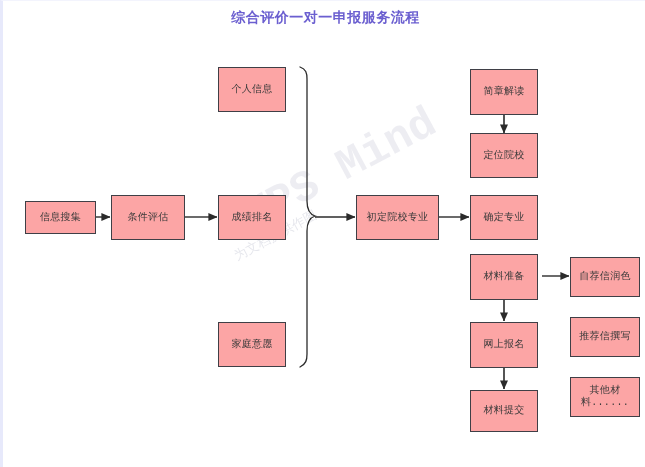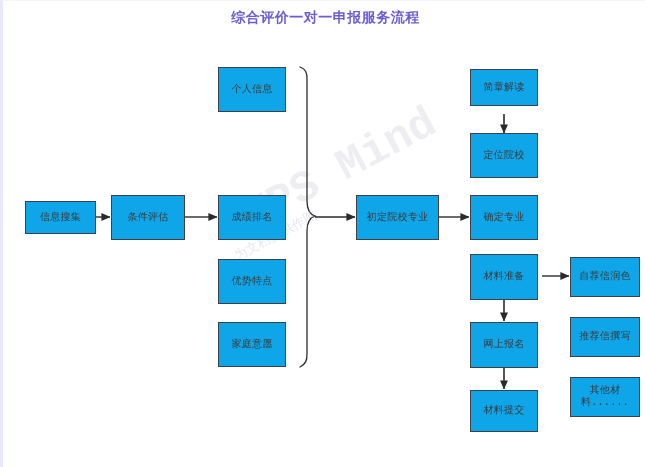--- a/index.html
+++ b/index.html
@@ -30,21 +30,21 @@
     font-size: 14px;
     font-weight: bold;
     color: #6b5fd0;
     letter-spacing: 0.5px;
     user-select: none;
   }
   .node {
     position: absolute;
     box-sizing: border-box;
     border: 1px solid #3f3f46;
-    background: #0ea5e9;
+    background: #fca5a5;
     color: #3a3a3a;
     font-size: 10px;
     display: flex;
     align-items: center;
     justify-content: center;
     text-align: center;
     line-height: 1.2;
     letter-spacing: 0.3px;
     z-index: 3;
   }
@@ -127,27 +127,26 @@
 
   <div class="node thick" style="left:22px; top:200px; width:71px; height:33px;">信息搜集</div>
 
   <div class="node thick" style="left:108px; top:194px; width:74px; height:45px;">条件评估</div>
 
   <div class="node" style="left:215px; top:66px; width:68px; height:45px;">个人信息</div>
 
 
   <div class="node thick" style="left:215px; top:194px; width:68px; height:45px;">成绩排名</div>
 
-  <div class="node" style="left:215px; top:258px; width:68px; height:45px;">优势特点</div>
 
   <div class="node" style="left:215px; top:321px; width:68px; height:45px;">家庭意愿</div>
 
   <div class="node thick" style="left:353px; top:194px; width:83px; height:45px;">初定院校专业</div>
 
-  <div class="node thick" style="left:467px; top:68px; width:68px; height:37px;">简章解读</div>
+  <div class="node thick" style="left:467px; top:68px; width:68px; height:46px;">简章解读</div>
 
   <div class="node thick" style="left:467px; top:132px; width:68px; height:45px;">定位院校</div>
 
   <div class="node thick" style="left:467px; top:194px; width:68px; height:45px;">确定专业</div>
 
   <div class="node thick" style="left:467px; top:253px; width:68px; height:46px;">材料准备</div>
 
   <div class="node thick" style="left:467px; top:321px; width:68px; height:46px;">网上报名</div>
 
   <div class="node thick" style="left:467px; top:389px; width:68px; height:42px;">材料提交</div>

